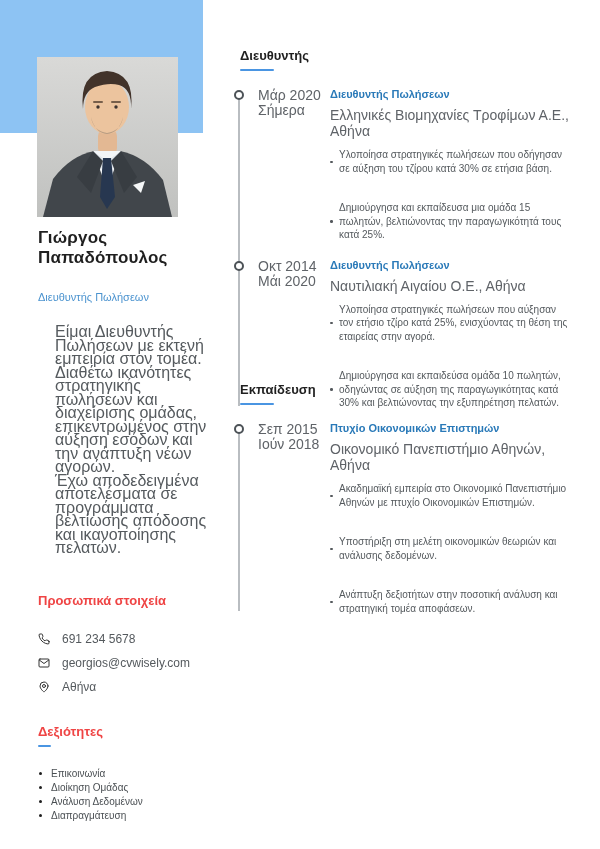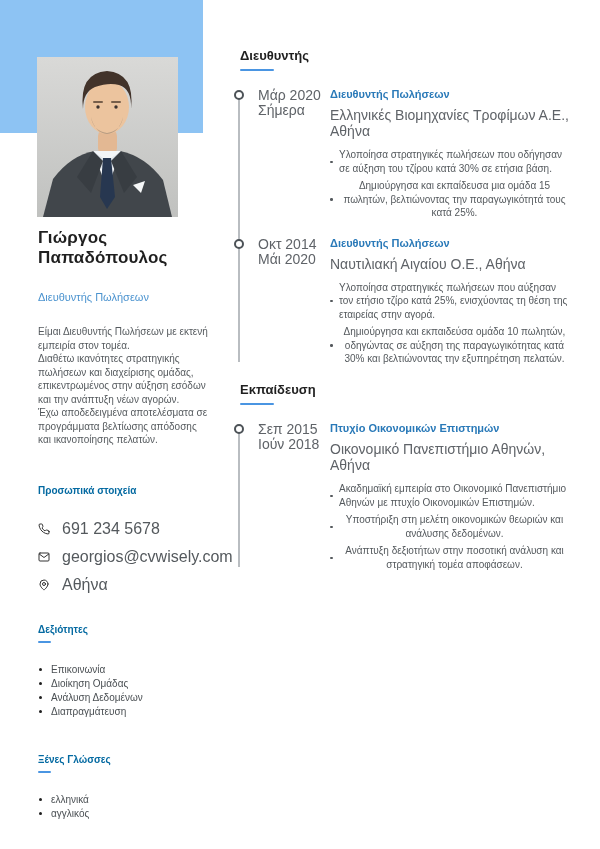--- a/index.html
+++ b/index.html
@@ -11,26 +11,26 @@
   }
 
   
   .accent-block { position:absolute; left:0; top:0; width:203px; height:133px; background:#8dc3f3; }
   .photo { position:absolute; left:37px; top:57px; width:141px; height:160px; overflow:hidden; }
 
   
   .sidebar { position:absolute; left:38px; top:228px; width:172px; }
   .name { font-size:17px; font-weight:700; color:#1f1f1f; letter-spacing:.2px; }
   .side-title { margin-top:23px; font-size:11px; color:#4b93cf; }
-  .summary { margin-top:22px; font-size:10px; line-height:13.5px; color:#555a5e; white-space:pre-line; }
-  .side-heading { font-size:10px; font-weight:700; color:#0369a1; }
+  .summary { margin-top:22px; font-size:16px; line-height:13.5px; color:#555a5e; white-space:pre-line;margin-left:17px; }
+  .side-heading { font-size:13px; font-weight:700; color:#ef4444; }
   .heading-underline { width:13px; height:2px; background:#4a95e2; margin-top:6px; border-radius:1px; }
   .personal { margin-top:38px; }
   .contact-list { margin-top:24px; display:flex; flex-direction:column; gap:10px; }
-  .contact-row { display:flex; align-items:center; gap:12px; font-size:16px; color:#54595d; }
+  .contact-row { display:flex; align-items:center; gap:12px; font-size:12px; color:#54595d; }
   .contact-row svg { flex:0 0 auto; display:block; }
   .skills-block { margin-top:30px; }
   .dot-list { margin-top:20px; list-style:none; }
   .dot-list li { position:relative; padding-left:13px; font-size:10px; color:#4a4f53; line-height:13.5px; }
   .dot-list li + li { margin-top:.5px; }
   .dot-list li::before { content:""; position:absolute; left:1px; top:5px; width:3px; height:3px; background:#1f1f1f; border-radius:50%; }
   .langs-block { margin-top:36px; }
 
   
   .main-section { position:absolute; left:234px; width:336px; }
@@ -42,21 +42,21 @@
   .tl-line { position:absolute; left:4px; top:8px; bottom:4px; width:2px; background:#b9bdc1; }
   .entry { position:relative; display:grid; grid-template-columns:24px 72px 1fr; }
   .entry + .entry { margin-top:17px; }
   .tl-circle { position:relative; z-index:2; width:10px; height:10px; margin-top:2px; background:#fff; border:2px solid #4c5257; border-radius:50%; }
   .dates { font-size:14px; color:#5f6368; line-height:15px; padding-top:0; }
   .entry-body { padding-top:0; }
   .entry-title { font-size:11px; font-weight:700; color:#2979b8; }
   .entry-org { margin-top:7px; font-size:14px; color:#5f6368; }
   .bullets { margin-top:9px; list-style:none; }
   .bullets li { position:relative; padding-left:9px; font-size:10px; color:#54595d; line-height:13.5px; }
-  .bullets li + li { margin-top:4px;text-align:center; }
+  .bullets li + li { margin-top:26px; }
   .bullets li::before { content:""; position:absolute; left:0; top:50%; margin-top:-1px; width:2.5px; height:2.5px; background:#54595d; border-radius:50%; }
 </style>
 </head>
 <body>
 
 <div class="page">
 
   <div class="accent-block"></div>
 
   <div class="photo">

